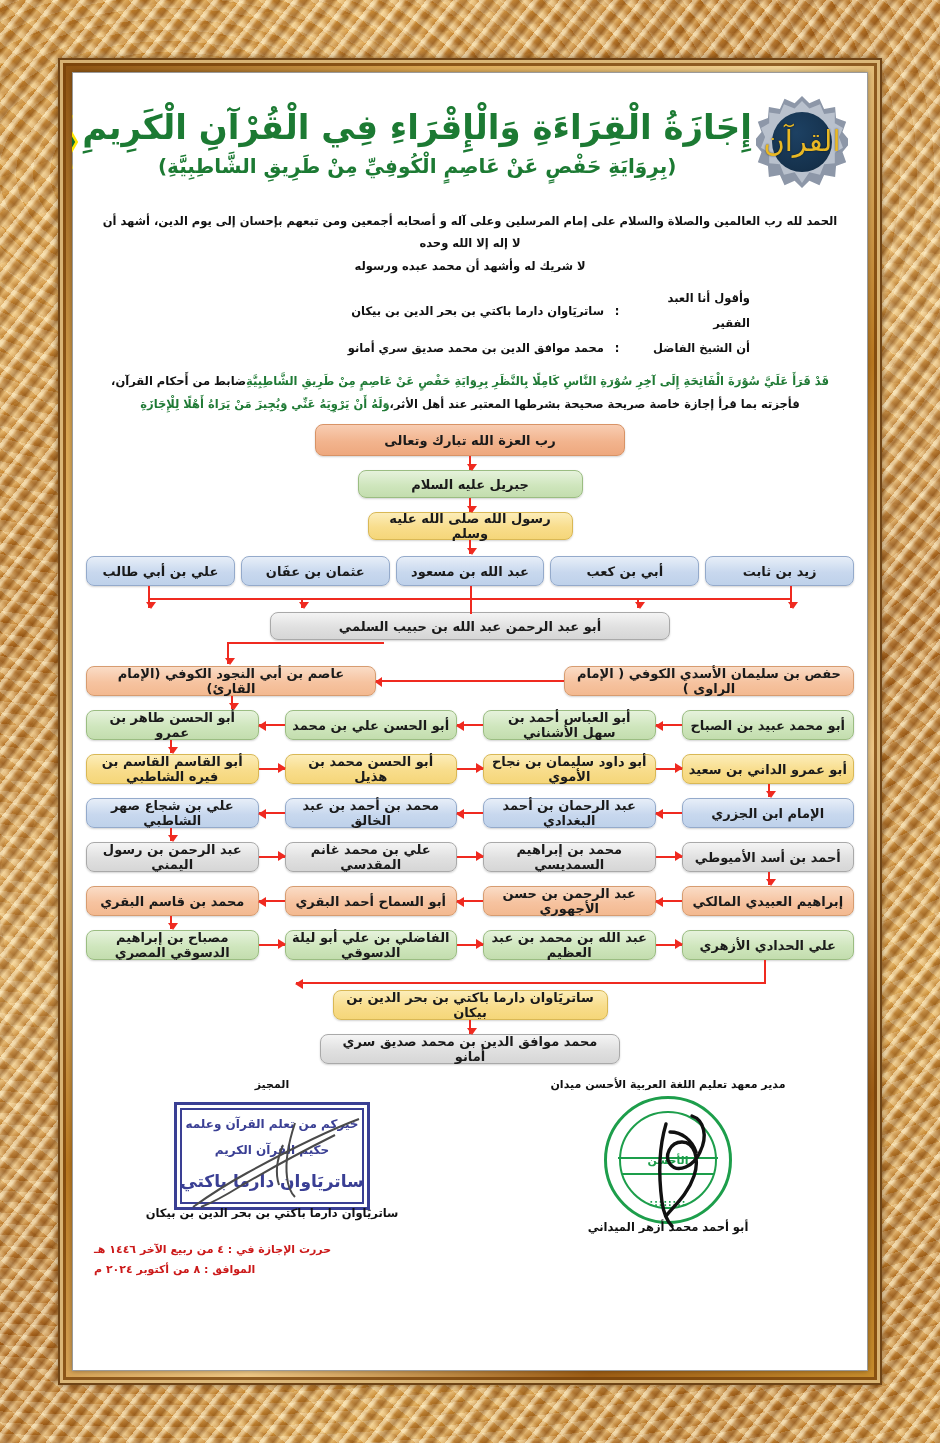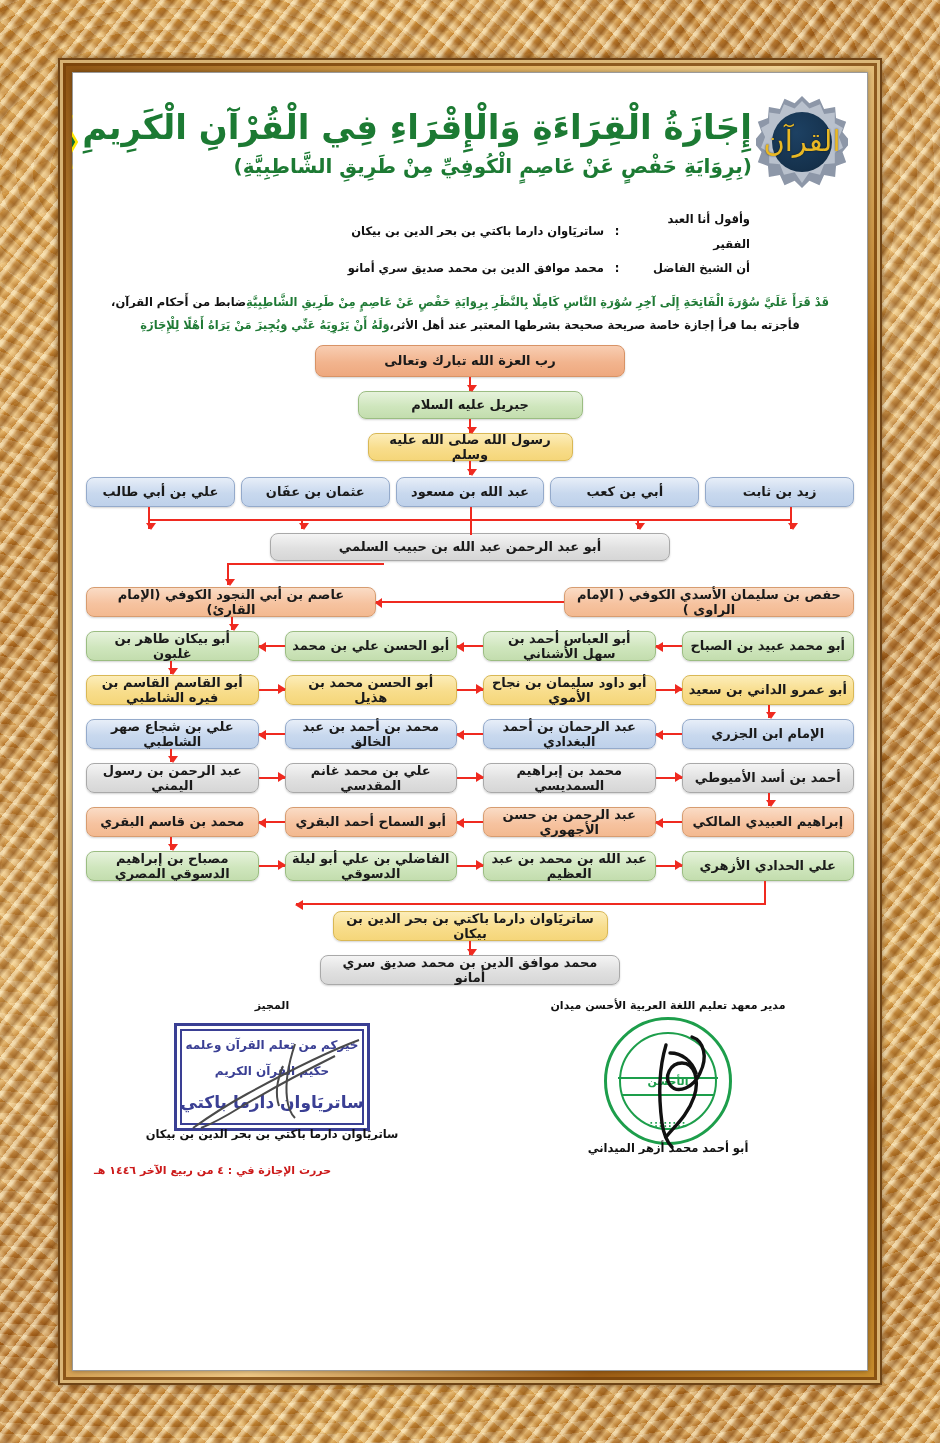--- a/index.html
+++ b/index.html
@@ -115,20 +115,21 @@
     display: flex; align-items: center; justify-content: center;
     color: #e9b824;
     font-size: 29px;
     font-weight: normal;
     line-height: 1;
     text-shadow: 0 0 2px rgba(0,0,0,.6);
   }
 
   .title-block {
     flex: 1 1 auto;
+    text-align: center;
     padding: 0 4px;
   }
   .title-main {
     color: #1c7a33;
     font-size: 34px;
     font-weight: bold;
     line-height: 1.28;
     letter-spacing: 0.5px;
     white-space: nowrap;
   }
@@ -507,20 +508,24 @@
     </div>
 
     <div class="logo-left">
       <div class="rosette"></div>
       <div class="rosette2"></div>
 
     </div>
 
   </div>
 
+  <div class="body-text">
+    <span class="ln">الحمد لله رب العالمين والصلاة والسلام على إمام المرسلين وعلى آله و أصحابه أجمعين ومن تبعهم بإحسان إلى يوم الدين، أشهد أن لا إله إلا الله وحده</span>
+    <span class="ln">لا شريك له وأشهد أن محمد عبده ورسوله</span>
+  </div>
 
   <div class="party-rows">
     <div class="party-row">
       <span class="party-label">وأقول أنا العبد الفقير</span>
       <span class="party-colon">:</span>
       <span class="party-value">ساتريَاوان دارما باكتي بن بحر الدين بن بيكان</span>
     </div>
     <div class="party-row">
       <span class="party-label">أن الشيخ الفاضل</span>
       <span class="party-colon">:</span>
@@ -583,21 +588,21 @@
       <div class="t"></div>
     </div>
 
     <div class="grid-row">
       <div class="node n-green">أبو محمد عبيد بن الصباح</div>
       <div class="ah"></div>
       <div class="node n-green">أبو العباس أحمد بن سهل الأشناني</div>
       <div class="ah"></div>
       <div class="node n-green">أبو الحسن علي بن محمد</div>
       <div class="ah"></div>
-      <div class="node n-green">أبو بيكان طاهر بن غلبون</div>
+      <div class="node n-green">أبو الحسن طاهر بن عمرو</div>
     </div>
     <div class="connector">
       <div class="seg-left"></div>
     </div>
 
     <div class="grid-row">
       <div class="node n-yellow">أبو عمرو الداني بن سعيد</div>
       <div class="ah" style="transform:rotate(180deg)"></div>
       <div class="node n-yellow">أبو داود سليمان بن نجاح الأموي</div>
       <div class="ah" style="transform:rotate(180deg)"></div>
@@ -708,16 +713,17 @@
           <path d="M106 40 C100 54 98 68 102 80" fill="none" stroke="#4a4a4a" stroke-width="2"></path>
         </svg>
       </div>
       <div class="sig-name-bottom">ساتريَاوان دارما باكتي بن بحر الدين بن بيكان</div>
     </div>
 
   </div>
 
   <div class="dates">
     <span class="dline">حررت الإجازة في : ٤ من ربيع الآخر ١٤٤٦ هـ</span>
+    <span class="dline">الموافق : ٨ من أكتوبر ٢٠٢٤ م</span>
   </div>
 
 </div>
 </div>
 
 </body></html>

